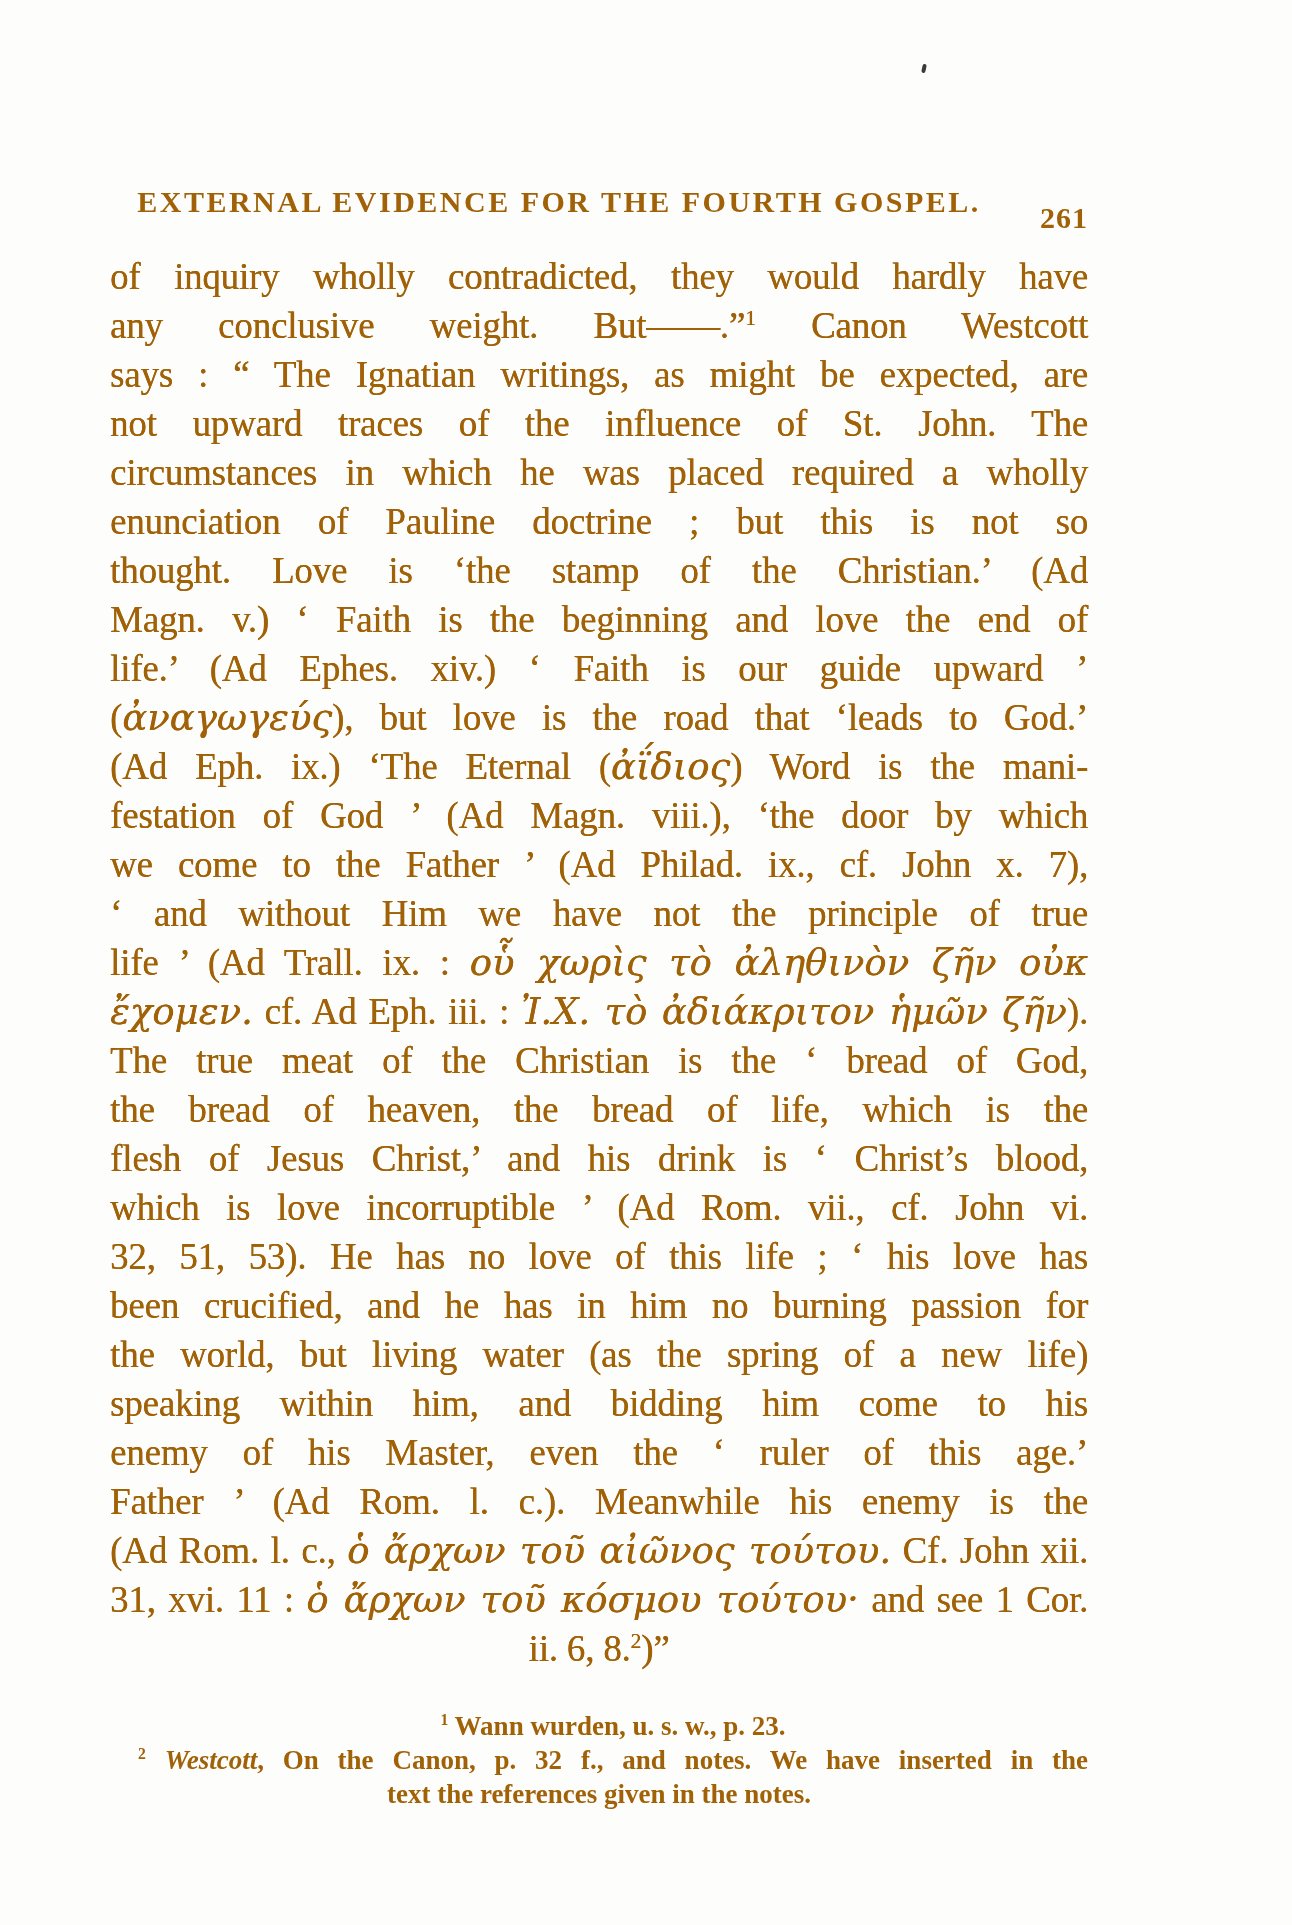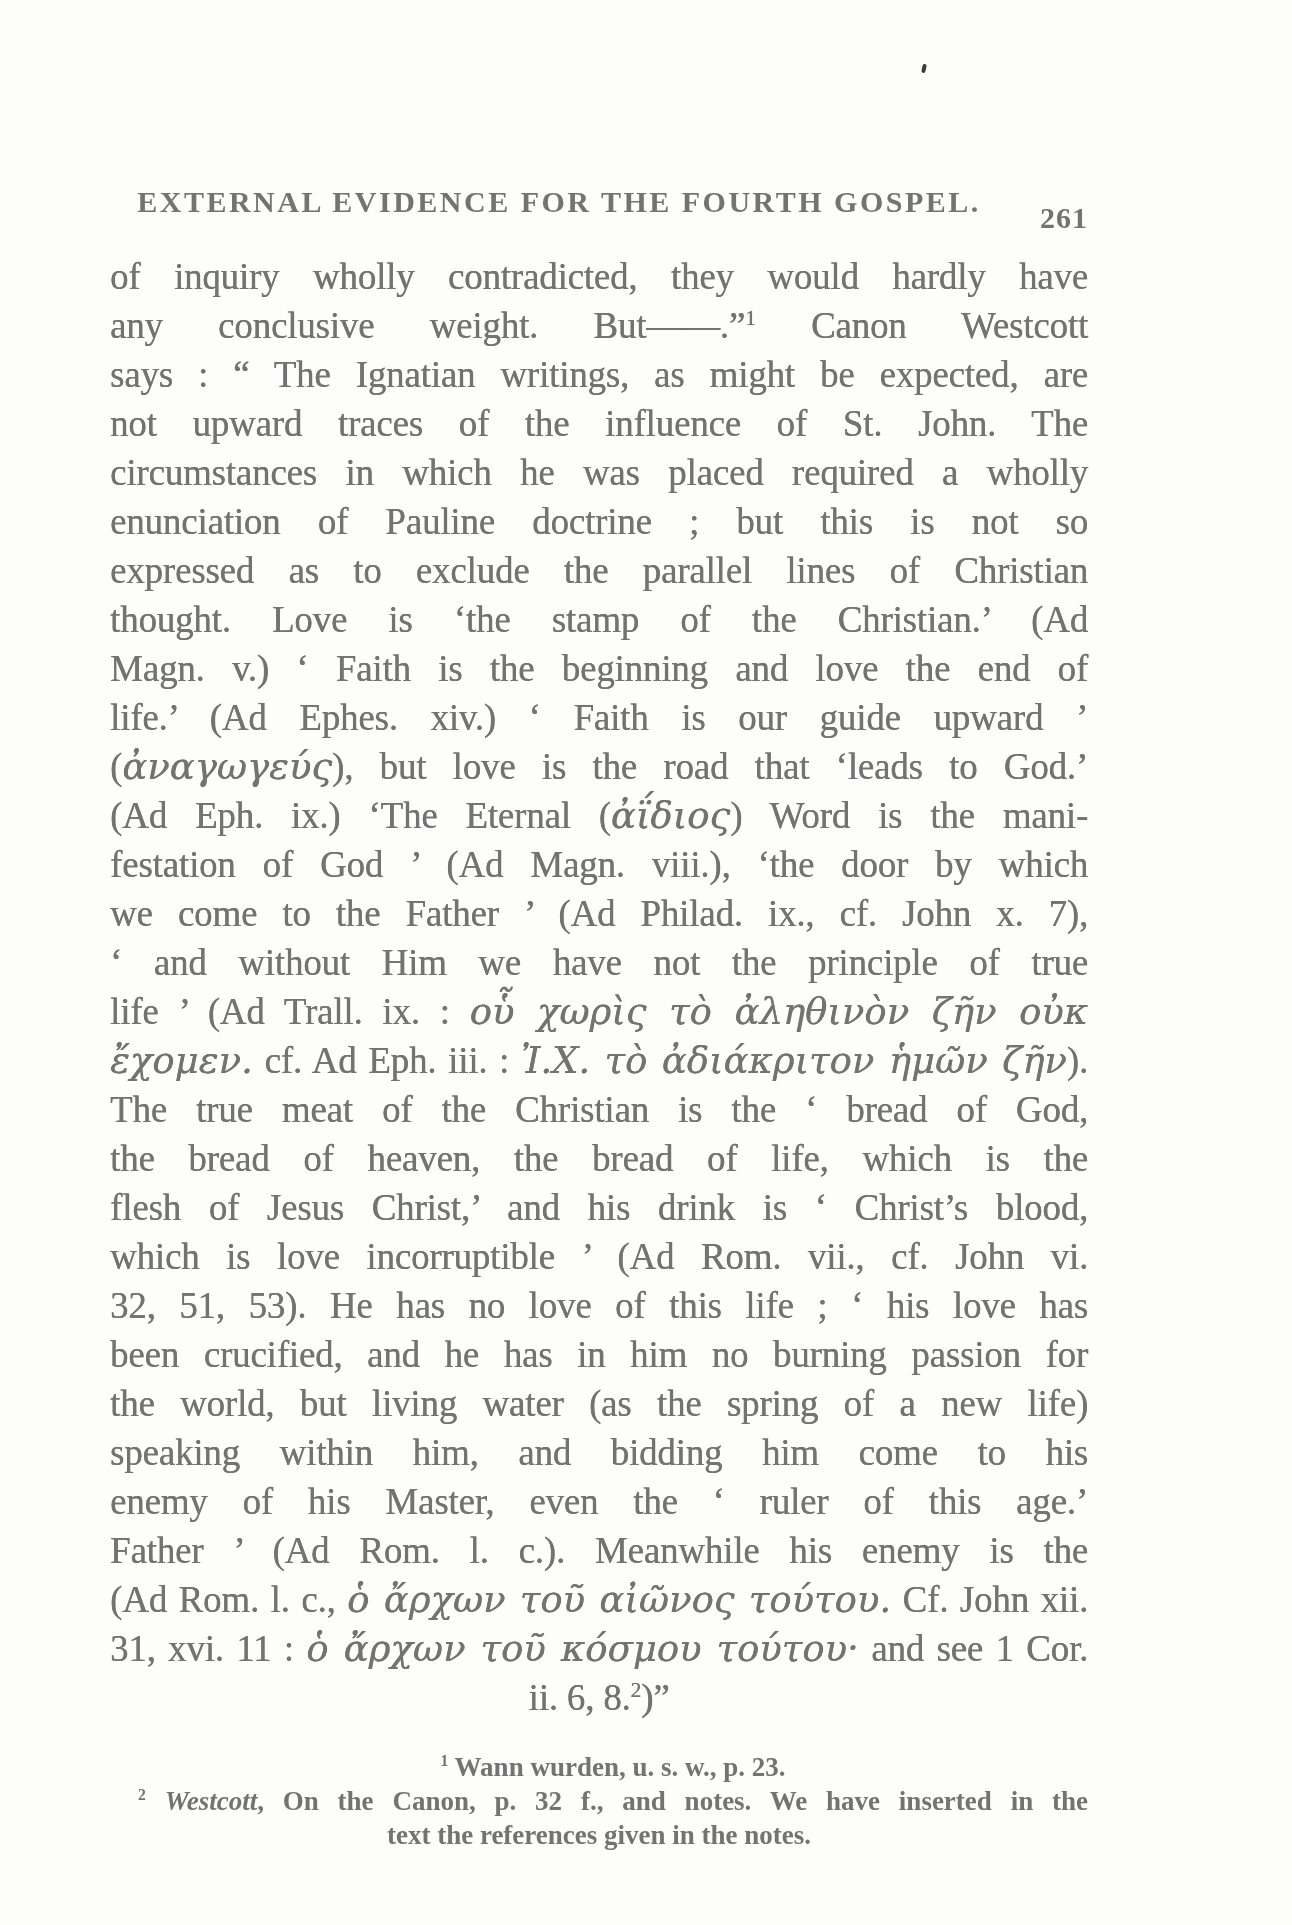--- a/index.html
+++ b/index.html
@@ -1,21 +1,21 @@
 <!DOCTYPE html>
 <html><head>
 <meta charset="utf-8">
 <style>
   html, body { margin: 0; padding: 0; background: #e8e8e8; }
   .page {
     position: relative;
     width: 1292px;
     height: 1925px;
     background: #fdfdfc;
-    color: #737373;
+    color: #a16207;
     font-family: "Liberation Serif", "DejaVu Serif", serif;
     overflow: hidden;
     margin: 0 auto;
   }
   .textblock {
     position: absolute;
     left: 110px;
     top: 186px;
     width: 978px;
   }
@@ -54,21 +54,21 @@
     font-family: "DejaVu Serif", "Liberation Serif", serif;
     letter-spacing: 0;
   }
   .italic { font-style: italic; }
   .sup {
     font-size: 58%;
     vertical-align: super;
     line-height: 0;
   }
   .footnotes {
-    margin-top: 28px;
+    margin-top: 36px;
     font-size: 27px;
     line-height: 34px;
     font-weight: 700;
     letter-spacing: 0;
   }
   .footnotes .line { min-height: 34px; }
   .footnotes .line.ind { text-indent: 28px; }
   .speck {
     position: absolute;
     left: 922px;
@@ -90,21 +90,20 @@
       <span class="header-title">EXTERNAL EVIDENCE FOR THE FOURTH GOSPEL.</span>
       <span class="page-number">261</span>
     </div>
     <div class="body-lines" id="body-lines">
         <div class="line just"><span>of inquiry wholly contradicted, they would hardly have</span></div>
         <div class="line just"><span>any conclusive weight. But——.”</span><span class="sup">1</span><span> Canon Westcott</span></div>
         <div class="line just"><span>says : “ The Ignatian writings, as might be expected, are</span></div>
         <div class="line just"><span>not upward traces of the influence of St. John. The</span></div>
         <div class="line just"><span>circumstances in which he was placed required a wholly</span></div>
         <div class="line just"><span>enunciation of Pauline doctrine ; but this is not so</span></div>
-        <div class="line just"><span>expressed as to exclude the parallel lines of Christian</span></div>
         <div class="line just"><span>thought. Love is ‘the stamp of the Christian.’ (Ad</span></div>
         <div class="line just"><span>Magn. v.) ‘ Faith is the beginning and love the end of</span></div>
         <div class="line just"><span>life.’ (Ad Ephes. xiv.) ‘ Faith is our guide upward ’</span></div>
         <div class="line just"><span>(</span><span class="greek">ἀναγωγεύς</span><span>), but love is the road that ‘leads to God.’</span></div>
         <div class="line just"><span>(Ad Eph. ix.) ‘The Eternal (</span><span class="greek">ἀΐδιος</span><span>) Word is the mani-</span></div>
         <div class="line just"><span>festation of God ’ (Ad Magn. viii.), ‘the door by which</span></div>
         <div class="line just"><span>we come to the Father ’ (Ad Philad. ix., cf. John x. 7),</span></div>
         <div class="line just"><span>‘ and without Him we have not the principle of true</span></div>
         <div class="line just"><span>life ’ (Ad Trall. ix. : </span><span class="greek">οὗ χωρὶς τὸ ἀληθινὸν ζῆν οὐκ</span></div>
         <div class="line just"><span class="greek">ἔχομεν.</span><span> cf. Ad Eph. iii. : </span><span class="greek">Ἰ.Χ. τὸ ἀδιάκριτον ἡμῶν ζῆν</span><span>).</span></div>

